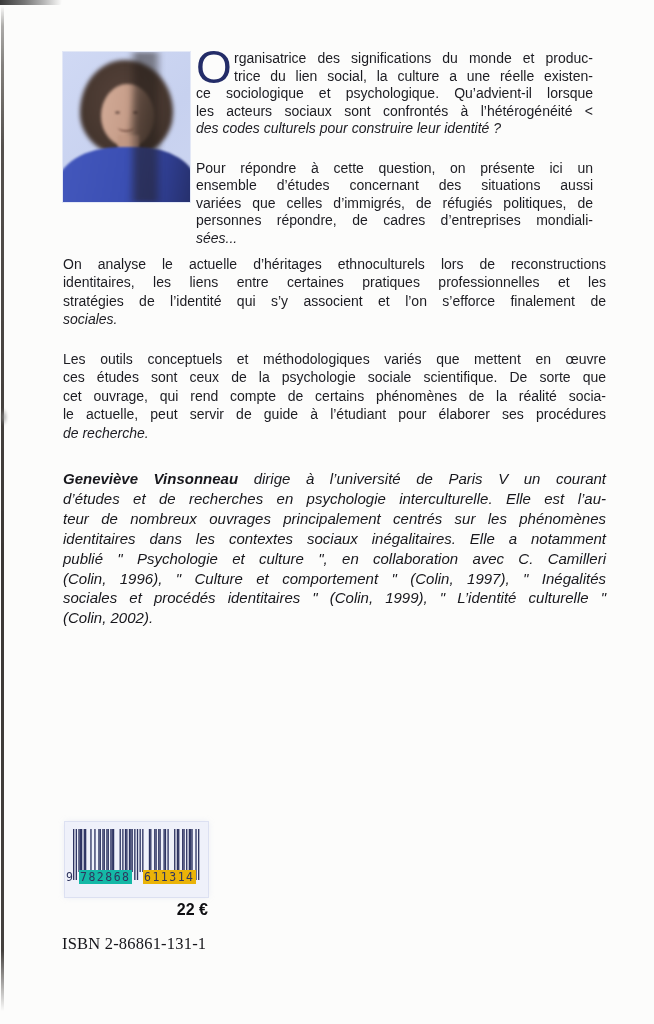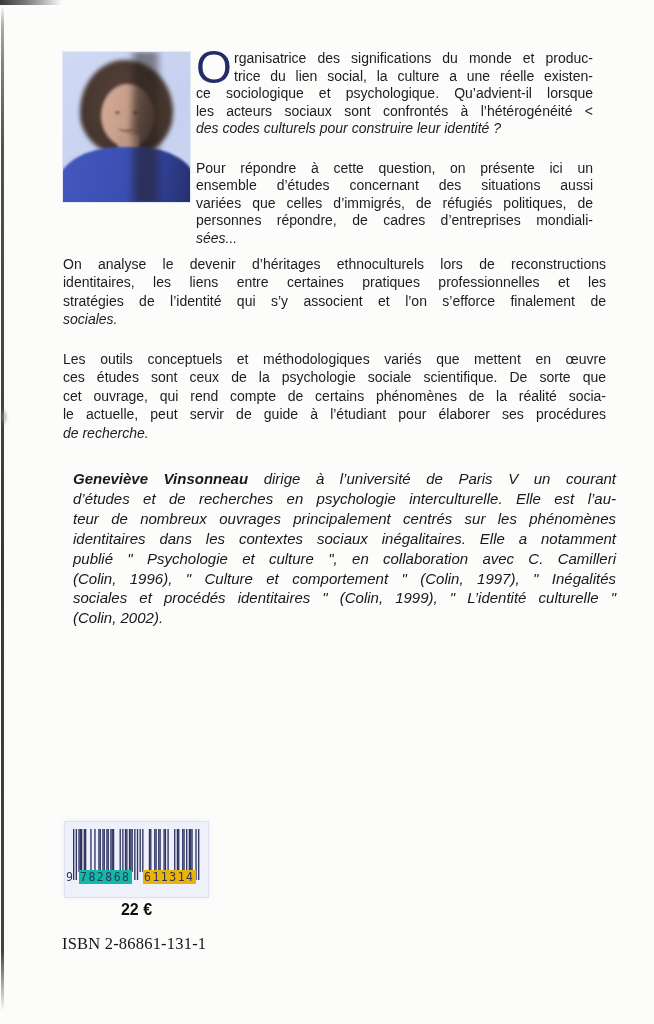--- a/index.html
+++ b/index.html
@@ -52,33 +52,33 @@
   .tline { text-align:justify; text-align-last:justify; }
   .tline.nojust { text-align-last:left;font-style:italic; }
   .col  { left:196px; width:397px; font-size:14px; line-height:17.6px; }
   .p1 { top:50px; } .p2 { top:160px; line-height:17.4px; }
   .wide { left:63px; width:543px; font-size:14px; line-height:18.4px; }
   .p3 { top:255px; } .p4 { top:350px; }
   .dropcap { position:absolute; left:0; top:-1px; width:34px;
     font-size:46px; line-height:37px; color:#232c68; }
   .g-ind .tline { padding-left:38px; }
   .bio { position:absolute; left:63px; top:469px; width:543px;
-    font-size:15px; line-height:19.9px; font-style:italic; color:#17171c;margin-left:10px; }
+    font-size:15px; line-height:19.9px; font-style:italic; color:#17171c; }
   .bio .bname { font-weight:bold; }
 
   
   .sticker { position:absolute; left:65px; top:822px; width:143px; height:75px;
     background:#eff1fa; box-shadow:0 0 0 1px rgba(208,214,238,.65), 0 0 6px rgba(190,198,230,.35); }
   .bars { position:absolute; left:8px; top:7px; width:127px; height:51px; }
   .bdigits { position:absolute; left:8px; top:48px; width:130px; height:14px;
     font-family:"DejaVu Sans Mono", monospace; font-size:11.5px; color:#2f355e; }
   .bdigits .d9  { position:absolute; left:-7px; }
   .bdigits .dg1 { position:absolute; left:6px;  letter-spacing:1.5px; background:#14b8a6; padding:0 1px; }
   .bdigits .dg2 { position:absolute; left:70px; letter-spacing:1.5px; background:#eab308; padding:0 1px; }
-  .price { position:absolute; left:65px; top:901px; width:143px; text-align:center;
+  .price { position:absolute; left:65px; top:901px; width:143px; text-align:right;
     font-weight:bold; font-size:16px; color:#0f0f12; }
   .isbn { position:absolute; left:62px; top:934px; font-size:16.5px;
     letter-spacing:.2px; color:#15151a;font-family:Liberation Serif, serif; }
 </style>
 </head>
 <body>
 
 <div class="page">
 
   <div class="smudge-top"></div>
@@ -111,21 +111,21 @@
 
   <div class="para col p2">
       <div class="tline">Pour répondre à cette question, on présente ici un</div>
       <div class="tline">ensemble d’études concernant des situations aussi</div>
       <div class="tline">variées que celles d’immigrés, de réfugiés politiques, de</div>
       <div class="tline">personnes répondre, de cadres d’entreprises mondiali-</div>
       <div class="tline nojust">sées...</div>
     </div>
 
   <div class="para wide p3">
-      <div class="tline">On analyse le devenir d’héritages ethnoculturels lors de reconstructions</div>
+      <div class="tline">On analyse le actuelle d’héritages ethnoculturels lors de reconstructions</div>
       <div class="tline">identitaires, les liens entre certaines pratiques professionnelles et les</div>
       <div class="tline">stratégies de l’identité qui s’y associent et l’on s’efforce finalement de</div>
       <div class="tline nojust">sociales.</div>
     </div>
 
   <div class="para wide p4">
       <div class="tline">Les outils conceptuels et méthodologiques variés que mettent en œuvre</div>
       <div class="tline">ces études sont ceux de la psychologie sociale scientifique. De sorte que</div>
       <div class="tline">cet ouvrage, qui rend compte de certains phénomènes de la réalité socia-</div>
       <div class="tline">le actuelle, peut servir de guide à l’étudiant pour élaborer ses procédures</div>

